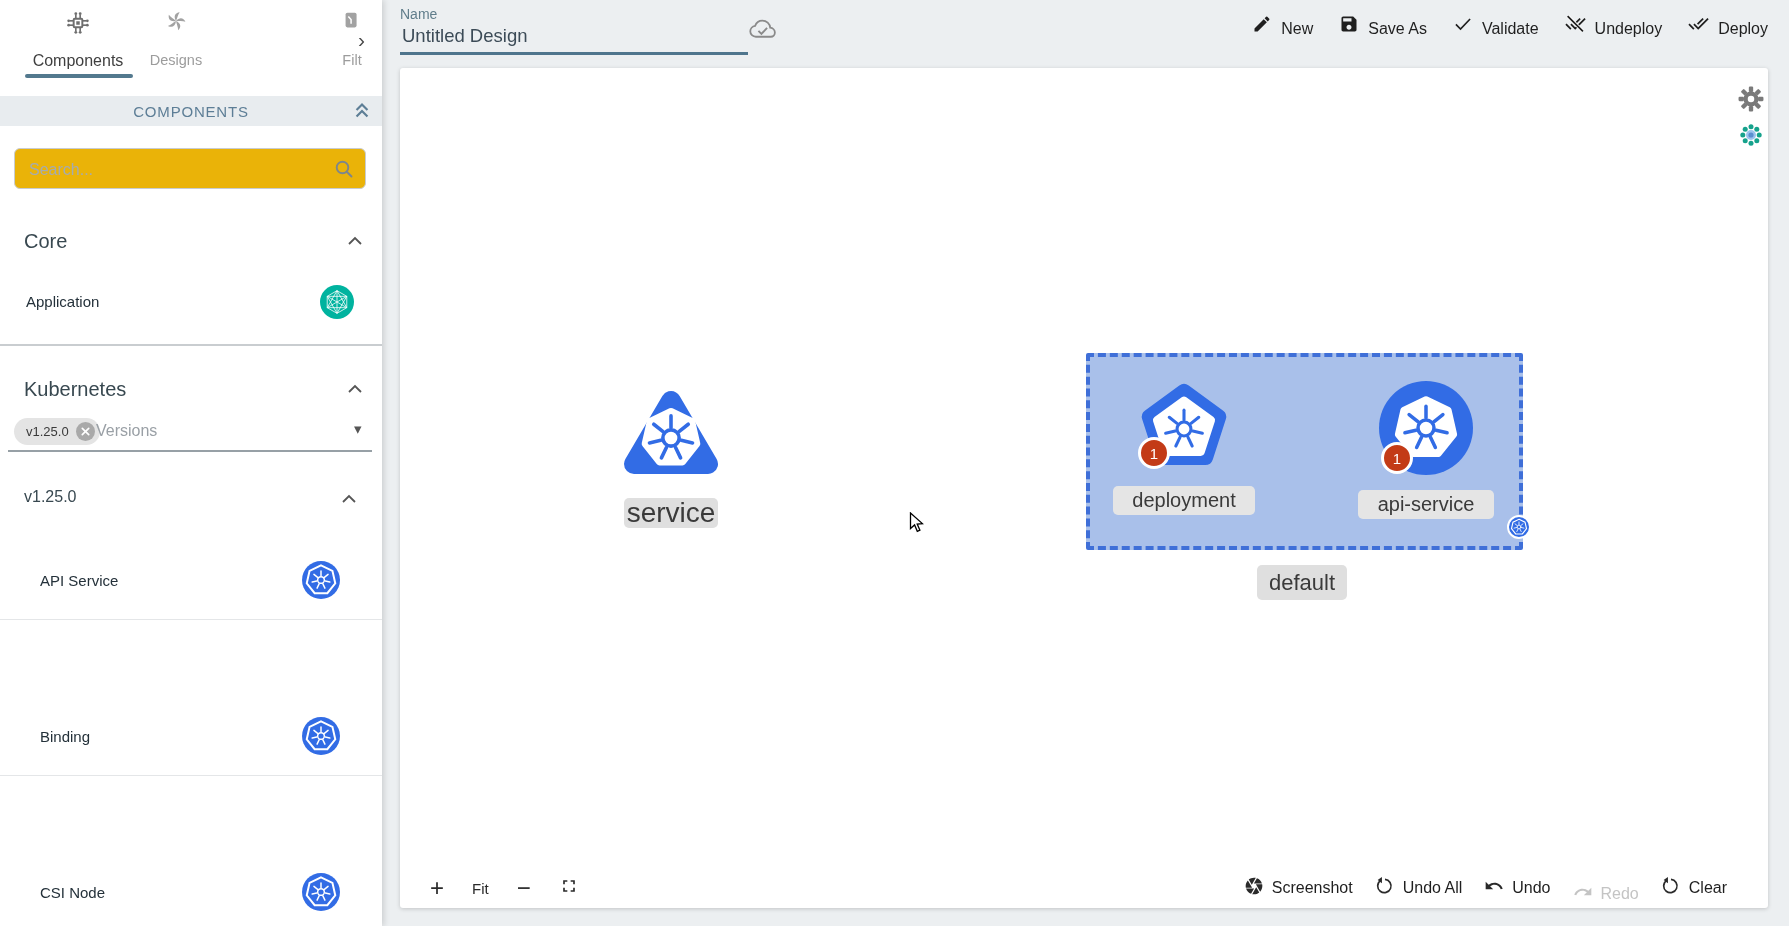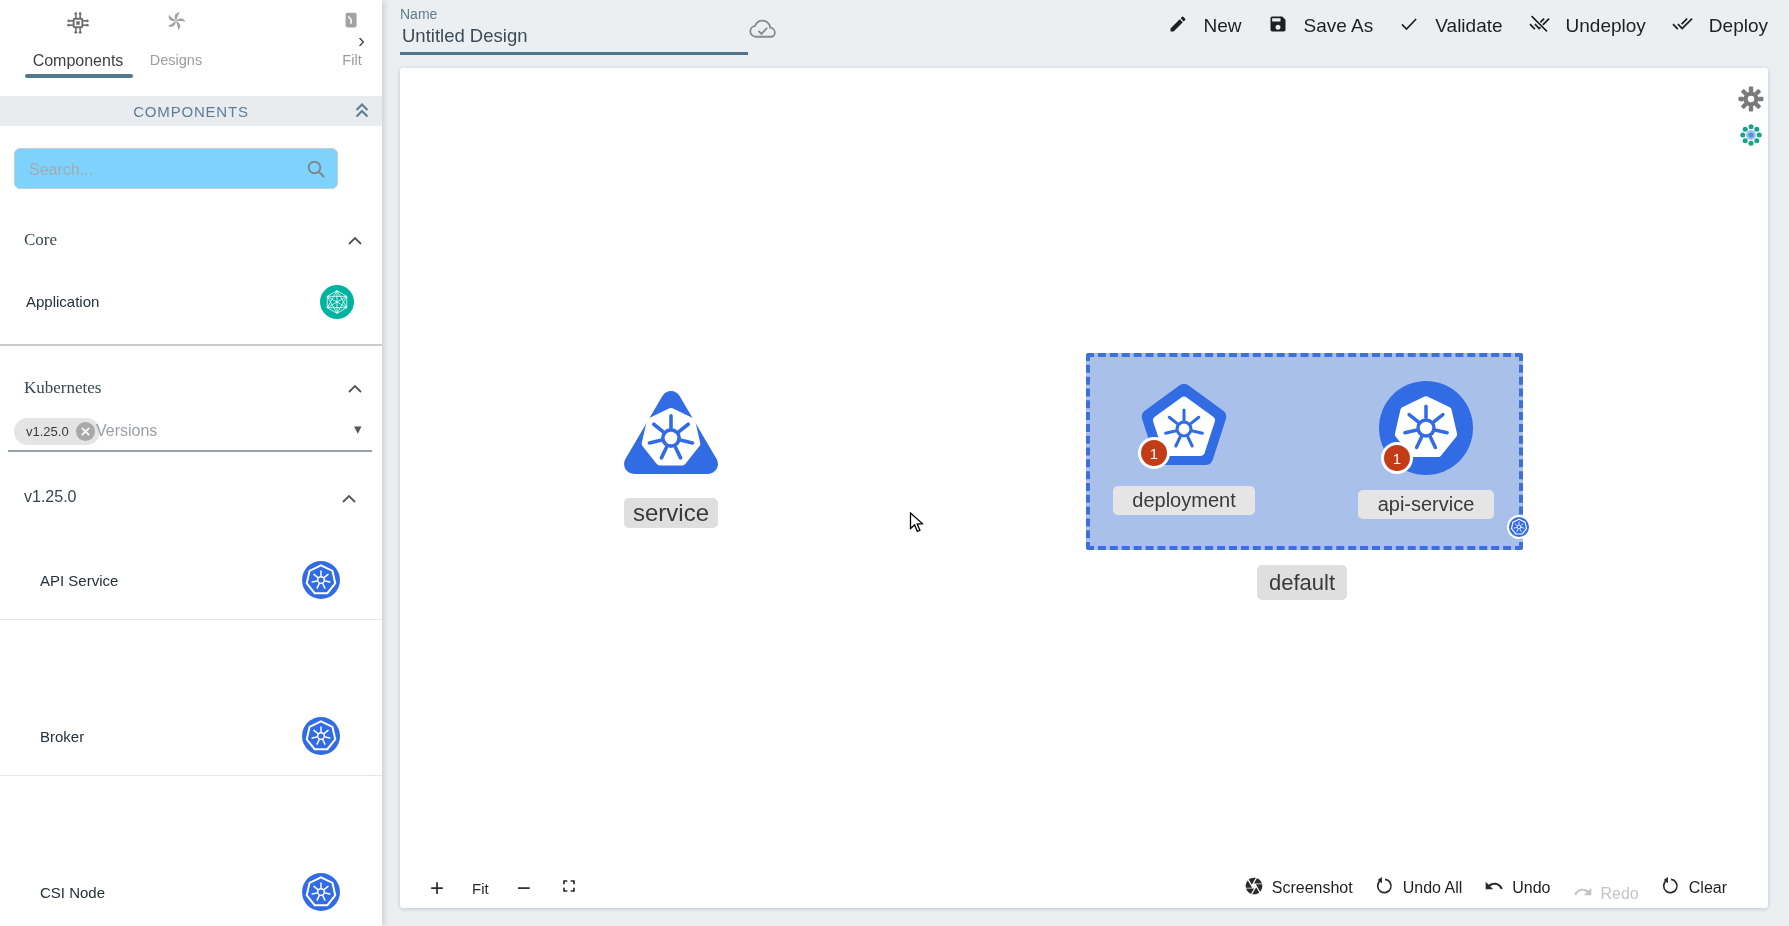--- a/index.html
+++ b/index.html
@@ -7,40 +7,40 @@
   .abs{position:absolute;}
 
   
   .sidebar{position:absolute;left:0;top:0;width:382px;height:926px;background:#ffffff;box-shadow:2px 0 6px rgba(0,0,0,.14);z-index:5;}
   .tab{position:absolute;top:0;height:80px;text-align:center;cursor:pointer;}
   .tab-icon{position:absolute;left:50%;transform:translateX(-50%);top:10px;}
   .tab-label{position:absolute;left:0;right:0;top:52px;font-size:14.5px;color:#9c9c9c;white-space:nowrap;}
   .tab-label.active{color:#3f3f3f;font-size:16px;}
   .tab-indicator{position:absolute;left:25px;top:74px;width:108px;height:4px;background:#53798e;border-radius:2px;}
   .panel-head{position:absolute;left:0;top:96px;width:382px;height:30px;background:#e8ecef;display:flex;align-items:center;justify-content:center;font-size:15px;letter-spacing:.8px;color:#5d7e96;}
-  .searchbox{position:absolute;left:14px;top:148px;width:324px;height:41px;border:1px solid #c8ccd0;border-radius:6px;box-sizing:border-box;background:#7dd3fc;}
+  .searchbox{position:absolute;left:14px;top:148px;width:352px;height:41px;border:1px solid #c8ccd0;border-radius:6px;box-sizing:border-box;background:#eab308;}
   .searchbox input{position:absolute;left:12px;top:0;width:300px;height:100%;border:none;outline:none;font-size:16px;color:#333;font-family:"Liberation Sans",sans-serif;background:transparent;}
   .searchbox input::placeholder{color:#a5abb0;}
-  .sec-title{font-size:17px;color:#384850;font-family:Liberation Serif, serif;}
+  .sec-title{font-size:20px;color:#384850;}
   .item-label{font-size:15px;color:#24313a;}
   .chip{position:absolute;left:14px;top:0;height:27px;background:#e4e4e4;border-radius:14px;display:flex;align-items:center;gap:7px;padding:0 5px 0 12px;font-size:13px;color:#3a3a3a;}
   .chip-x{width:19px;height:19px;border-radius:50%;background:#a9a9a9;display:flex;align-items:center;justify-content:center;}
   .k-row{position:absolute;left:0;width:382px;height:78px;}
   .k-row-line{border-bottom:1.5px solid #e4e6e8;}
   .k-row .item-label{position:absolute;left:40px;top:50%;transform:translateY(-50%);}
   .kicon{position:absolute;left:302px;top:20px;width:38px;height:38px;}
   .divider{position:absolute;left:0;width:382px;height:2px;background:#c9cdd0;}
   .thinline{position:absolute;background:#97a0a6;}
 
   
   .name-label{position:absolute;left:400px;top:6px;font-size:14px;color:#607d8b;}
   .name-input{position:absolute;left:400px;top:22px;width:340px;height:26px;border:none;outline:none;background:transparent;font-size:18.5px;color:#3c4b57;font-family:"Liberation Sans",sans-serif;}
   .name-underline{position:absolute;left:400px;top:52px;width:348px;height:2.5px;background:#4f758d;}
   .actionbar{position:absolute;right:21px;top:13px;display:flex;align-items:center;gap:26px;}
-  .action-btn{display:flex;align-items:center;gap:16px;font-size:19px;color:#1f1f1f;cursor:pointer;}
+  .action-btn{display:flex;align-items:flex-end;gap:9px;font-size:16px;color:#1f1f1f;cursor:pointer;}
 
   
   .canvas{position:absolute;left:400px;top:68px;width:1368px;height:840px;background:#ffffff;border-radius:3px;box-shadow:0 1px 4px rgba(0,0,0,.18);}
   .node-label{position:absolute;display:flex;align-items:center;justify-content:center;border-radius:5px;color:#3a3a3a;background:#dfdfdf;}
   .node-label.in-group{background:#e5e5e5;}
   .sel-group{position:absolute;left:686px;top:285px;width:437px;height:197px;background:#a9c0ea;border:4px dashed #3f6fd8;box-sizing:border-box;border-radius:2px;}
   .badge{position:absolute;width:32px;height:32px;border-radius:50%;background:#c33b17;border:3px solid #fff;box-sizing:border-box;color:#fff;font-size:15px;display:flex;align-items:center;justify-content:center;z-index:4;}
   .corner-k8s{position:absolute;left:1107px;top:447px;width:24px;height:24px;z-index:4;}
 
   
@@ -208,21 +208,21 @@
 
     <div class="k-row k-row-line" style="top:541px;">
       <span class="item-label">API Service</span>
       <svg class="kicon" viewBox="-12 -12 24 24">
           <circle r="12" fill="#326ce5"></circle>
           <use href="#khept" fill="none" stroke="#fff" stroke-width="1.5" transform="scale(0.84)"></use>
           <use href="#kwheel" style="color:#fff" transform="scale(0.62)"></use>
         </svg>
     </div>
     <div class="k-row k-row-line" style="top:697px;">
-      <span class="item-label">Broker</span>
+      <span class="item-label">Binding</span>
       <svg class="kicon" viewBox="-12 -12 24 24">
           <circle r="12" fill="#326ce5"></circle>
           <use href="#khept" fill="none" stroke="#fff" stroke-width="1.5" transform="scale(0.84)"></use>
           <use href="#kwheel" style="color:#fff" transform="scale(0.62)"></use>
         </svg>
     </div>
     <div class="k-row" style="top:853px;">
       <span class="item-label">CSI Node</span>
       <svg class="kicon" viewBox="-12 -12 24 24">
           <circle r="12" fill="#326ce5"></circle>
@@ -316,21 +316,21 @@
 
     <div class="abs" style="left:221px;top:317px;width:100px;height:100px;cursor:grab;">
       <svg width="100" height="100" viewBox="-50 -50 100 100">
         <path d="M0,-34 L37,29 L-37,29 Z" fill="#326ce5" stroke="#326ce5" stroke-width="20" stroke-linejoin="round"></path>
         <g transform="translate(0,3)">
           <use href="#khept" fill="#ffffff" stroke="#ffffff" stroke-width="3" stroke-linejoin="round" transform="scale(2.4)"></use>
           <use href="#kwheel" style="color:#326ce5" transform="scale(2.4)"></use>
         </g>
       </svg>
     </div>
-    <div class="node-label" style="left:224px;top:430px;width:94px;height:30px;font-size:24px;">service</div>
+    <div class="node-label" style="left:224px;top:430px;width:94px;height:30px;font-size:28px;">service</div>
 
     <div class="sel-group"></div>
 
     <div class="abs" style="left:734px;top:310px;width:100px;height:100px;cursor:grab;">
       <svg width="100" height="100" viewBox="-50 -50 100 100">
         <path d="M0,-36 L34.2,-11.1 L21.2,29.1 L-21.2,29.1 L-34.2,-11.1 Z" fill="#326ce5" stroke="#326ce5" stroke-width="16" stroke-linejoin="round"></path>
         <g transform="translate(0,1)">
           <use href="#kpent" fill="#ffffff" stroke="#ffffff" stroke-width="3" stroke-linejoin="round" transform="scale(2.6)"></use>
           <use href="#kwheel" style="color:#326ce5" transform="scale(2.05)"></use>
         </g>

